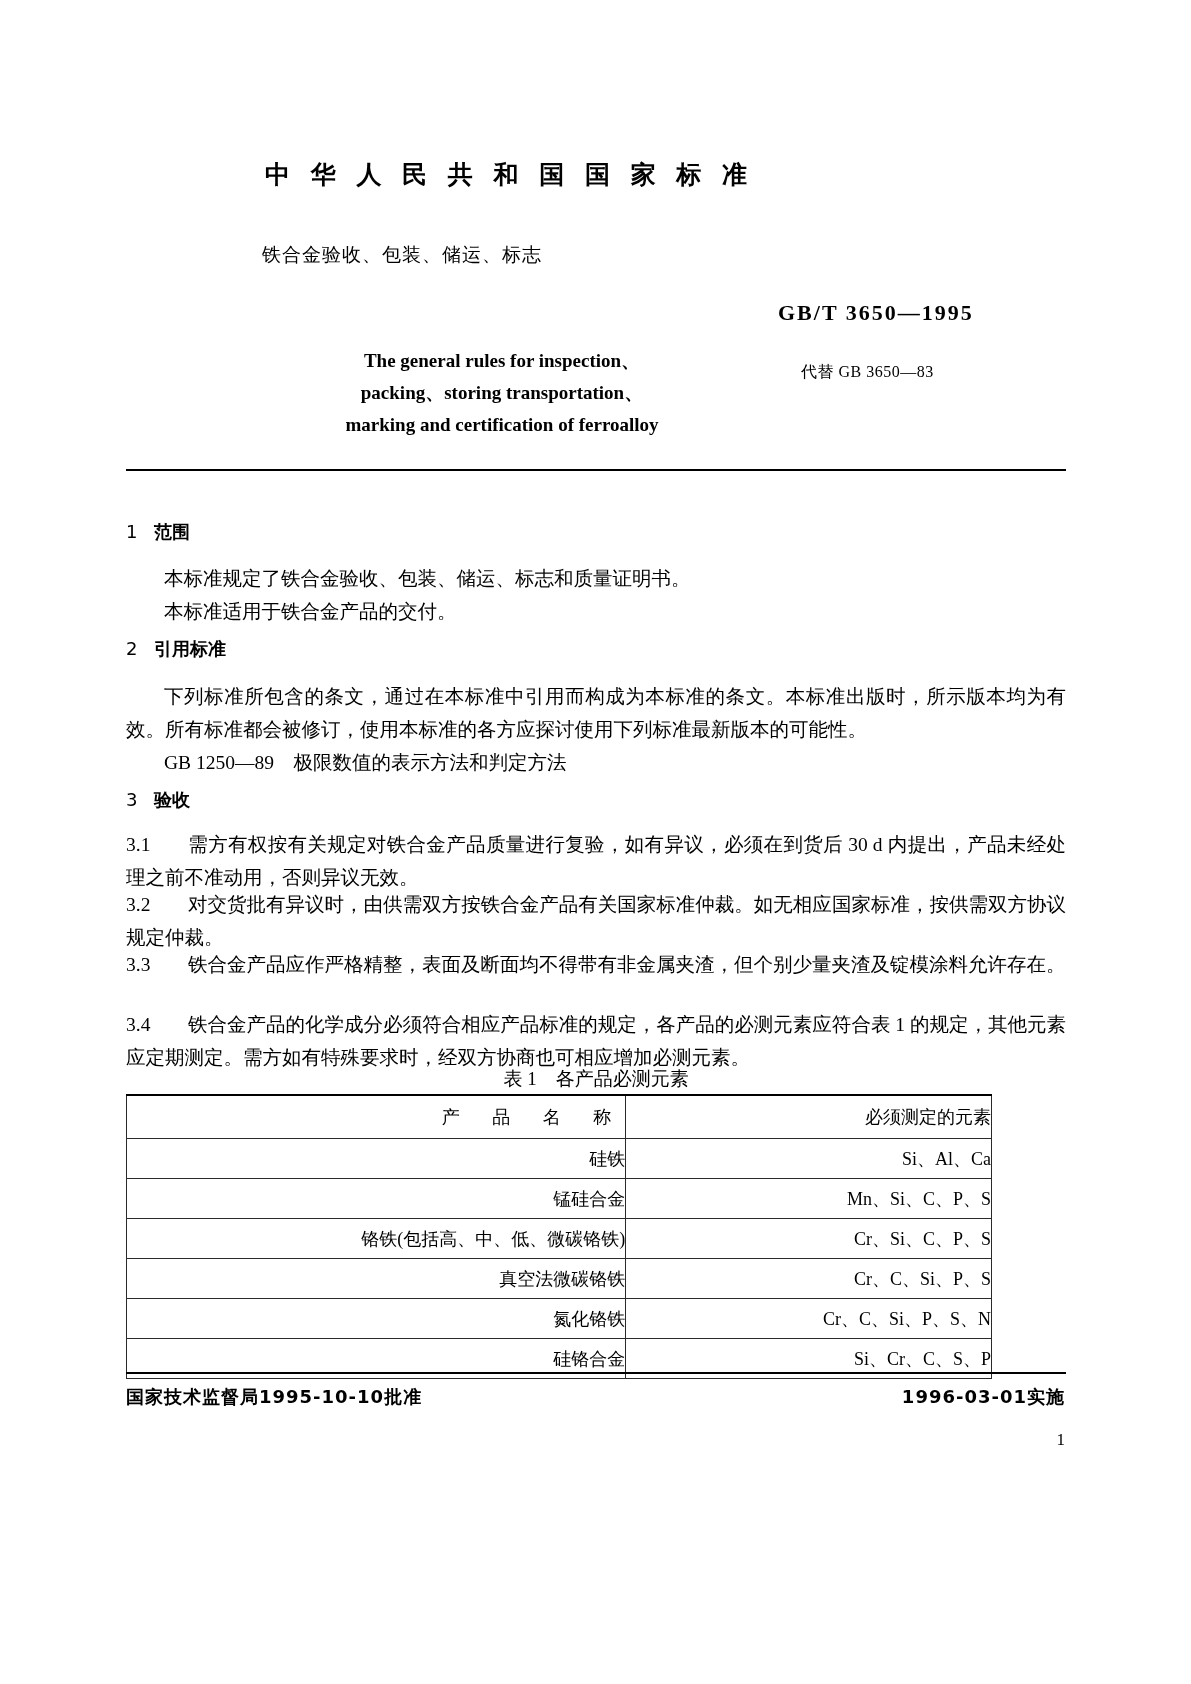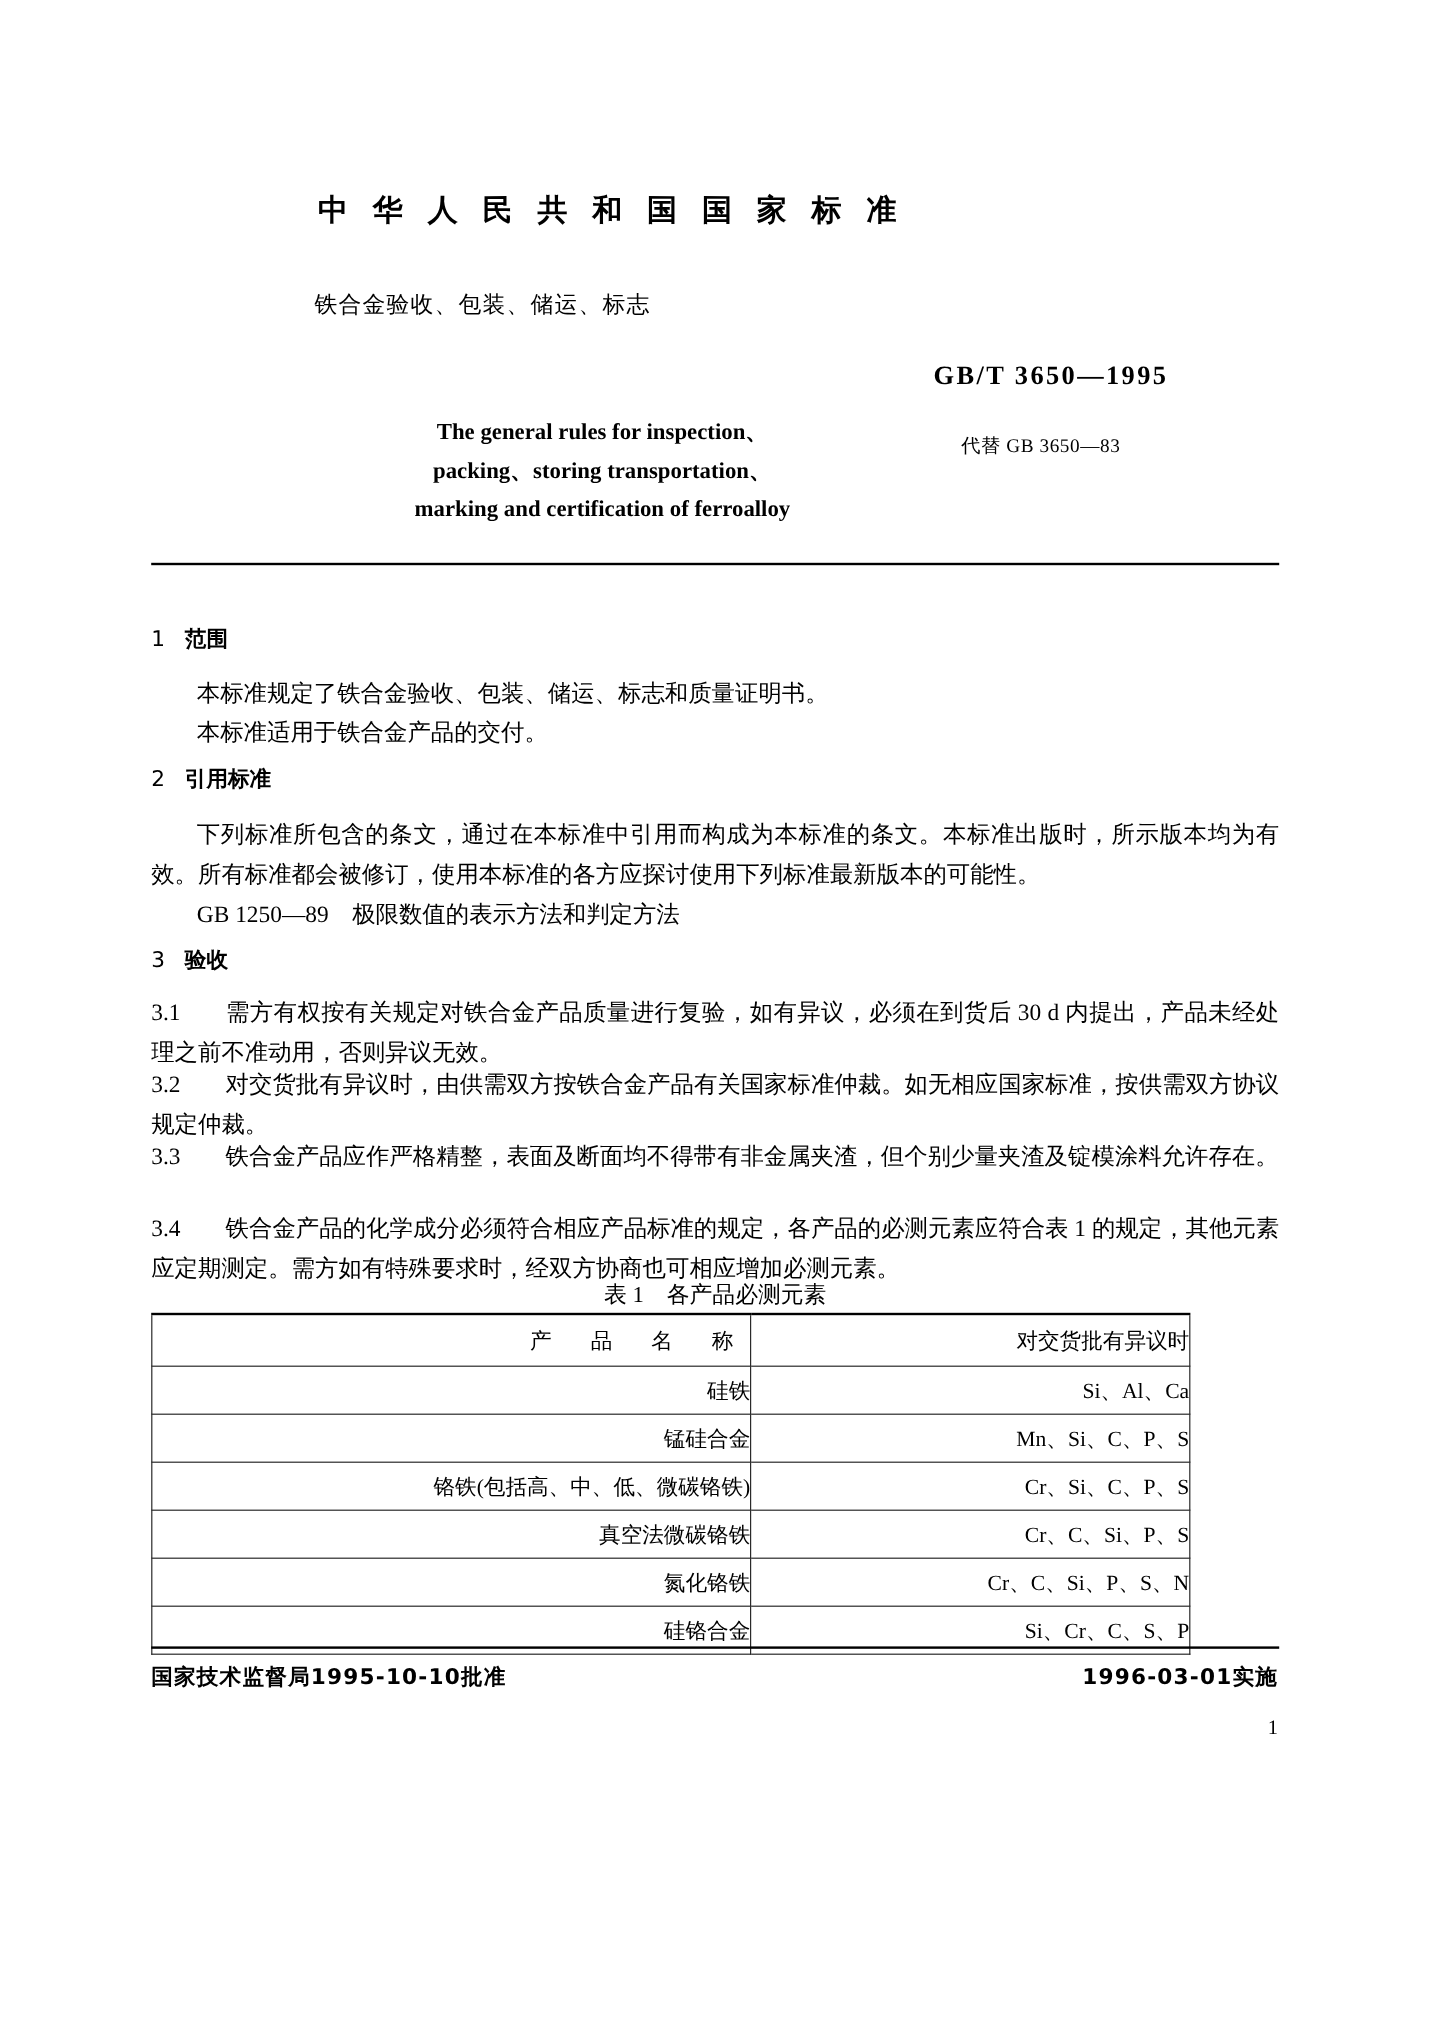--- a/index.html
+++ b/index.html
@@ -168,21 +168,21 @@
   </div>
 
   <div class="tbl-cap">表 1　各产品必测元素</div>
 
   <table class="tbl">
     <tbody>
       <tr>
         <td class="c1">
           <span class="hd1">产  品  名  称</span>
         </td>
-        <td class="c2">对交货批有异议时</td>
+        <td class="c2">必须测定的元素</td>
       </tr>
       <tr>
         <td class="c1">硅铁</td>
         <td class="c2">Si、Al、Ca</td>
       </tr>
       <tr>
         <td class="c1">锰硅合金</td>
         <td class="c2">Mn、Si、C、P、S</td>
       </tr>
       <tr>

